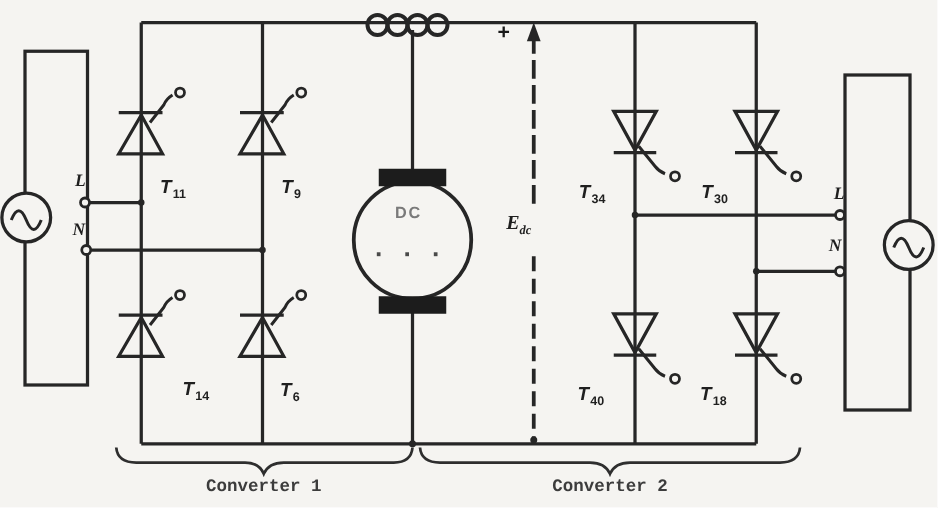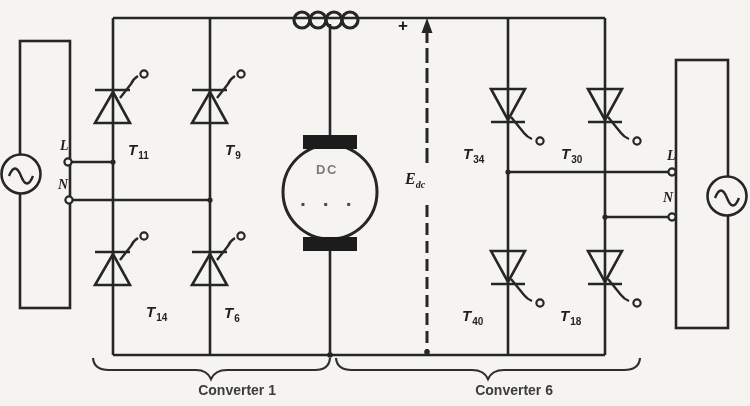--- a/index.html
+++ b/index.html
@@ -9,21 +9,21 @@
     font-family:"Liberation Sans",sans-serif;
   }
   .stage svg{position:absolute;left:0;top:0;}
   .lbl{position:absolute;color:#1f1f1f;white-space:nowrap;line-height:1;}
   .t-lbl{font-family:Liberation Sans, sans-serif;font-style:italic;font-weight:bold;font-size:15px;margin-top:46px;}
   .t-lbl sub{font-size:10px;vertical-align:-4px;margin-left:1px;font-style:normal;font-weight:bold;}
   .ln-lbl{font-family:"Liberation Serif",serif;font-style:italic;font-weight:bold;font-size:14px;}
   .plus-lbl{font-size:17px;font-weight:bold;color:#191919;}
   .emf-lbl{font-family:Liberation Serif, serif;font-style:italic;font-weight:bold;font-size:16px;}
   .emf-lbl sub{font-size:10px;vertical-align:-4px;}
-  .cap-lbl{font-size:14px;font-weight:bold;color:#3c3c3c;width:130px;text-align:right;}
+  .cap-lbl{font-size:14px;font-weight:bold;color:#3c3c3c;width:130px;text-align:center;font-family:Liberation Mono, monospace;}
   .dc-lbl{color:#7a7a7a;font-size:13px;font-weight:bold;letter-spacing:1.5px;}
   .dots-lbl{color:#4a4a4a;font-size:21px;font-weight:bold;letter-spacing:5px;}
 </style>
 </head>
 <body>
 
 <div class="stage">
 
   <svg width="750" height="406" viewBox="0 0 750 406">
     <defs>
@@ -134,15 +134,15 @@
   <span class="lbl t-lbl" style="left:462px;top:262px;"><span>T</span><sub>40</sub></span>
   <span class="lbl t-lbl" style="left:560px;top:262px;"><span>T</span><sub>18</sub></span>
 
   <span class="lbl plus-lbl" style="left:398px;top:17px;">+</span>
   <span class="lbl emf-lbl" style="left:405px;top:171px;"><span>E</span><sub>dc</sub></span>
 
   <span class="lbl dc-lbl" style="left:316px;top:163px;">DC</span>
   <span class="lbl dots-lbl" style="left:300px;top:193px;">· · ·</span>
 
   <span class="lbl cap-lbl" style="left:146px;top:383px;">Converter 1</span>
-  <span class="lbl cap-lbl" style="left:423px;top:383px;">Converter 6</span>
+  <span class="lbl cap-lbl" style="left:423px;top:383px;">Converter 2</span>
 
 </div>
 
 </body></html>

